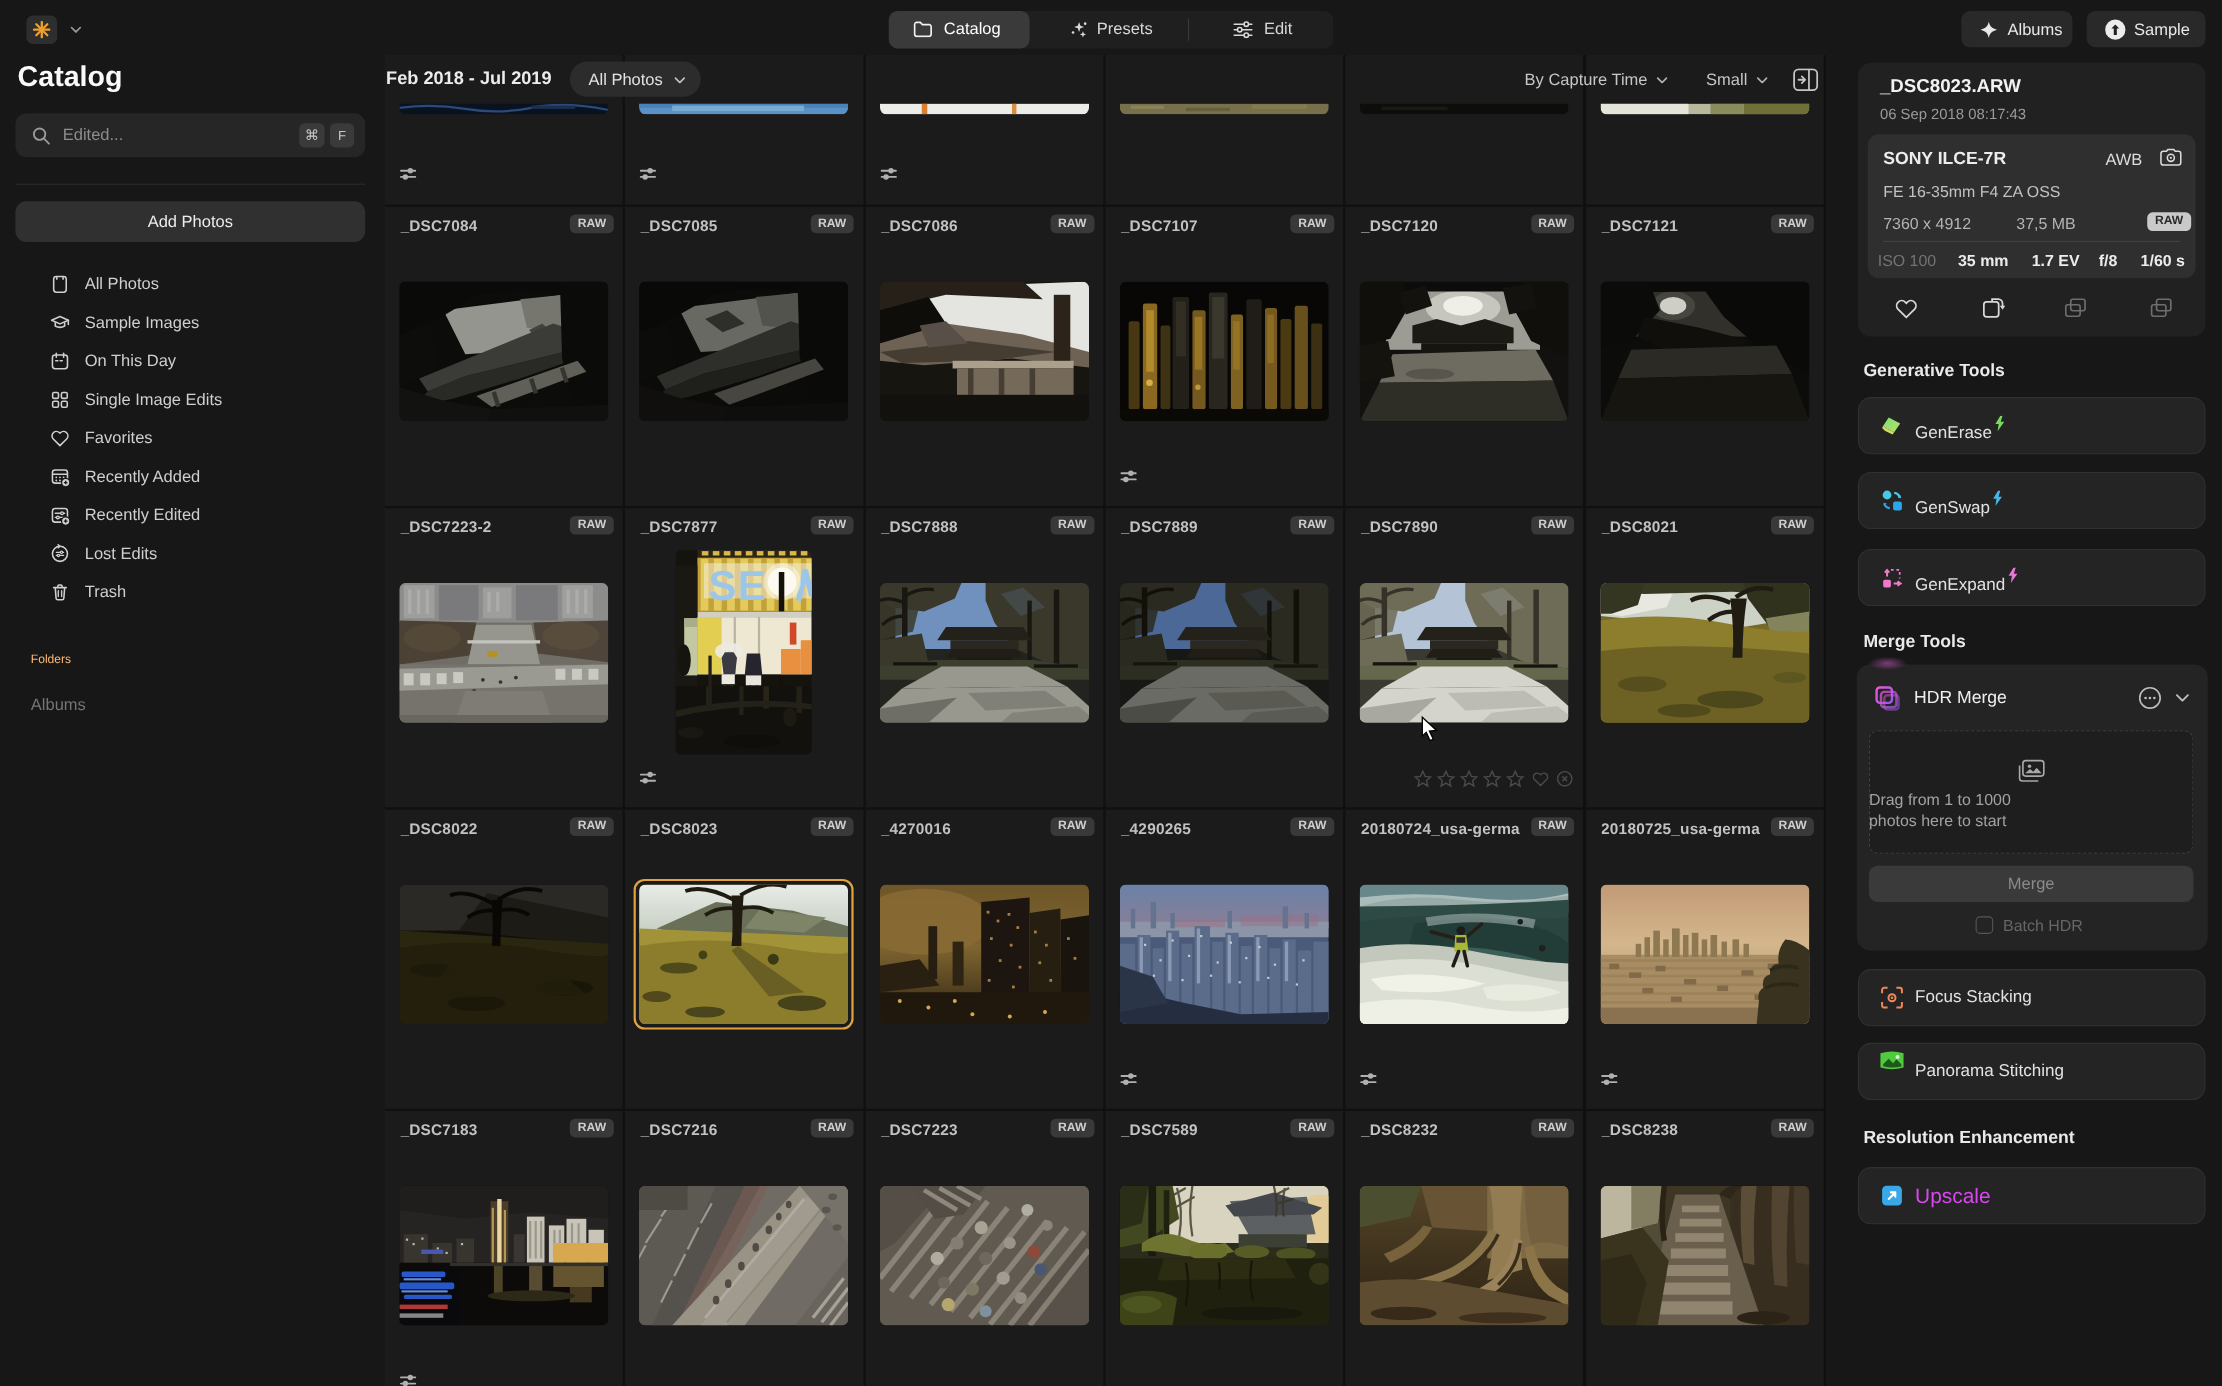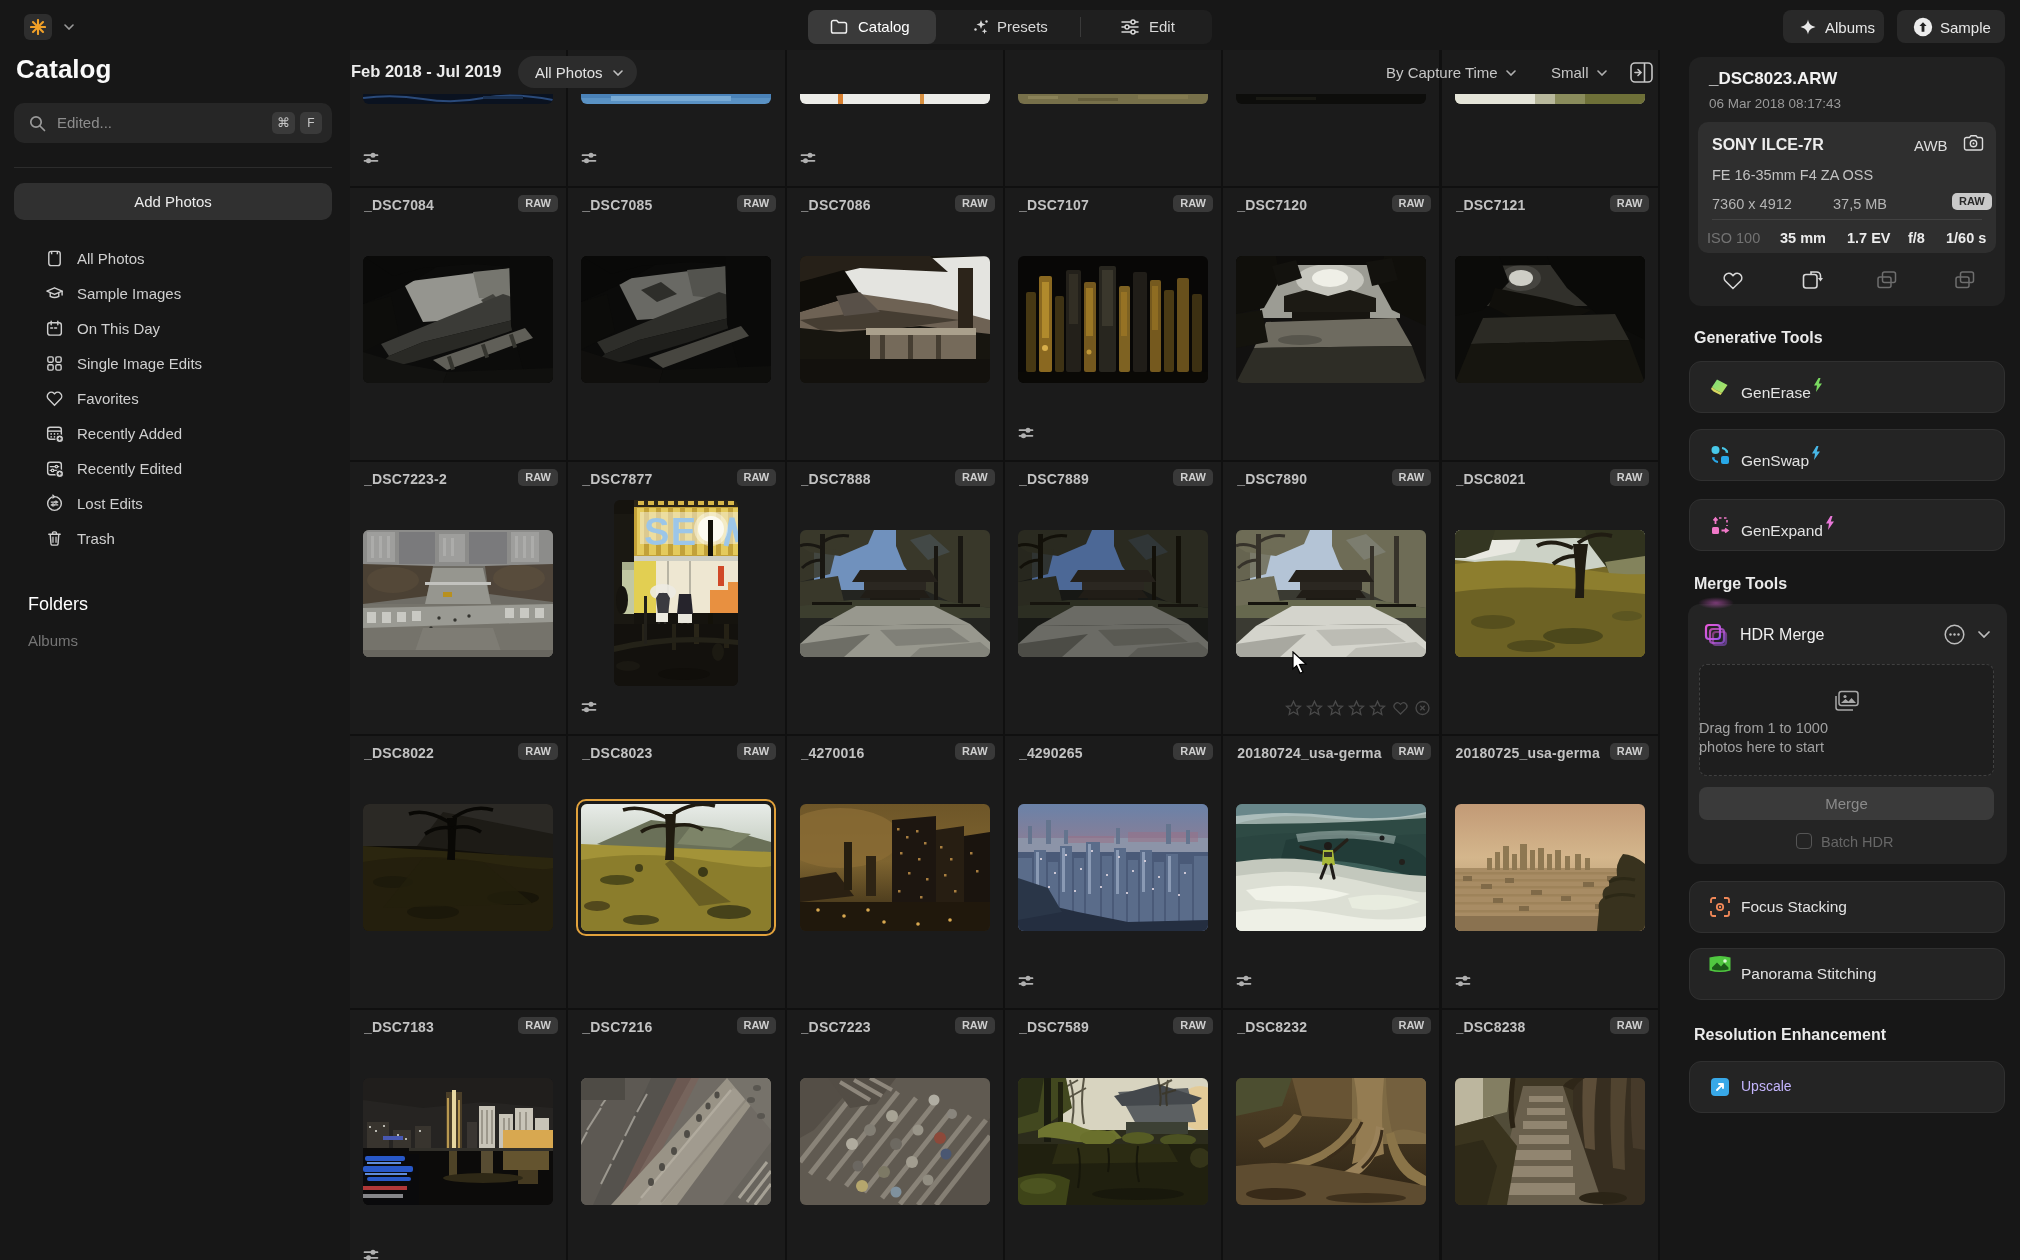--- a/index.html
+++ b/index.html
@@ -164,21 +164,21 @@
       </svg>
       <span>Lost Edits</span>
     </div>
     <div class="menuit" style="left:45px;top:528px;height:20px">
       <svg width="19" height="19" viewBox="0 0 20 20">
         <path d="M4 5.5 h12 M8 5.5 V4 a1 1 0 0 1 1-1 h2 a1 1 0 0 1 1 1 v1.5 M5.5 5.5 l.8 10.2 a1.5 1.5 0 0 0 1.5 1.3 h4.4 a1.5 1.5 0 0 0 1.5-1.3 l.8-10.2" fill="none" stroke="#cfcfcf" stroke-width="1.5" stroke-linecap="round"></path>
         <path d="M8.4 8.5 v5.5 M11.6 8.5 v5.5" stroke="#cfcfcf" stroke-width="1.3" stroke-linecap="round"></path>
       </svg>
       <span>Trash</span>
     </div>
-    <div class="abs" style="left:28px;top:594px;font-size:18px;color:#ffffff">Folders</div>
+    <div class="abs" style="left:28px;top:594px;font-size:11px;color:#fdba74">Folders</div>
     <div class="abs" style="left:28px;top:632px;font-size:15px;color:#757575">Albums</div>
 <div class="abs" style="left:350px;top:50px;width:1310px;height:1210px;background:#101010"></div>
     <div class="cell" style="left:350.0px;top:50.0px;width:216.3px;height:135.5px"></div>
     <div class="cell" style="left:568.3px;top:50.0px;width:216.3px;height:135.5px"></div>
     <div class="cell" style="left:786.6px;top:50.0px;width:216.3px;height:135.5px"></div>
     <div class="cell" style="left:1004.9px;top:50.0px;width:216.3px;height:135.5px"></div>
     <div class="cell" style="left:1223.2px;top:50.0px;width:216.3px;height:135.5px"></div>
     <div class="cell" style="left:1441.5px;top:50.0px;width:216.3px;height:135.5px"></div>
     <div class="cell" style="left:350.0px;top:187.5px;width:216.3px;height:272.3px"></div>
     <div class="cell" style="left:568.3px;top:187.5px;width:216.3px;height:272.3px"></div>
@@ -1235,21 +1235,21 @@
     <svg class="abs" style="left:1597px;top:70px" width="10" height="6" viewBox="0 0 10 6">
       <path d="M1 1 L5 5 L9 1" stroke="#b0b0b0" stroke-width="1.6" fill="none" stroke-linecap="round"></path>
     </svg>
     <svg class="abs" style="left:1630px;top:62px" width="23" height="21" viewBox="0 0 23 21">
       <rect x="1" y="1" width="21" height="19" rx="4" fill="none" stroke="#c6c6c6" stroke-width="1.6"></rect>
 <line x1="14.5" y1="1" x2="14.5" y2="20" stroke="#c6c6c6" stroke-width="1.6"></line>
 <path d="M5 10.5 h5 M8 7.5 l3 3 -3 3" stroke="#c6c6c6" stroke-width="1.6" fill="none" stroke-linecap="round"></path>
     </svg>
 <div class="abs" style="left:1689px;top:57px;width:316px;height:249px;background:#212121;border-radius:12px"></div>
     <div class="abs" style="left:1709px;top:69px;font-size:17px;font-weight:700;color:#f2f2f2">_DSC8023.ARW</div>
-    <div class="abs" style="left:1709px;top:96px;font-size:13.5px;color:#9a9a9a">06 Mar 2018 08:17:43</div>
+    <div class="abs" style="left:1709px;top:96px;font-size:13.5px;color:#9a9a9a">06 Sep 2018 08:17:43</div>
     <div class="abs" style="left:1698px;top:122px;width:298px;height:131px;background:#2f2f2f;border-radius:10px"></div>
     <div class="abs" style="left:1712px;top:136px;font-size:16px;font-weight:700;color:#ededed">SONY ILCE-7R</div>
     <div class="abs" style="left:1914px;top:137px;font-size:15px;color:#dcdcdc">AWB</div>
     <svg class="abs" style="left:1963px;top:135px" width="21" height="17" viewBox="0 0 21 17">
       <path d="M1.5 4.5 a2 2 0 0 1 2-2 h3 l1.5-1.7 h5 L14.5 2.5 h3 a2 2 0 0 1 2 2 v8.5 a2 2 0 0 1-2 2 h-14 a2 2 0 0 1-2-2z" fill="none" stroke="#dcdcdc" stroke-width="1.4"></path>
       <circle cx="10.5" cy="8.5" r="3.2" fill="none" stroke="#dcdcdc" stroke-width="1.4"></circle>
       <circle cx="10.5" cy="8.5" r="1" fill="#dcdcdc"></circle>
     </svg>
     <div class="abs" style="left:1712px;top:167px;font-size:14.5px;color:#c2c2c2">FE 16-35mm F4 ZA OSS</div>
     <div class="abs" style="left:1712px;top:196px;font-size:14.5px;color:#b4b4b4">7360 x 4912</div>
@@ -1366,16 +1366,16 @@
 <path d="M4 14.5 l5-5 4 4 3-3.5 4.5 4.5 v2 Q12 18.6 4 16.4z" fill="#1b5a18"></path>
 <circle cx="17" cy="8" r="1.8" fill="#d8f8d0"></circle>
     </svg>
     <div class="abs" style="left:1741px;top:965px;font-size:15.5px;color:#e2e2e2">Panorama Stitching</div>
     <div class="hdg" style="left:1694px;top:1026px">Resolution Enhancement</div>
     <div class="toolbtn" style="top:1061px"></div>
     <svg class="abs" style="left:1709px;top:1076px" width="22" height="22" viewBox="0 0 22 22">
       <rect x="2" y="2" width="18" height="18" rx="4" fill="#38a8e8"></rect>
 <path d="M8 14 L14 8 M10 8 h4 v4" fill="none" stroke="#fff" stroke-width="1.9" stroke-linecap="round" stroke-linejoin="round"></path>
     </svg>
-    <div class="abs" style="left:1741px;top:1078px;font-size:14px;color:#c4b5fd">Upscale</div>
+    <div class="abs" style="left:1741px;top:1078px;font-size:19px;color:#d946ef">Upscale</div>
 <svg class="abs" style="left:1290px;top:651px" width="20" height="24" viewBox="0 0 20 24">
       <path d="M3 1 L16 13 L9.5 13.6 L13 21 L10 22.3 L6.6 14.8 L3 18z" fill="#fff" stroke="#000" stroke-width="1.2"></path>
     </svg>
 </div>
 </body></html>

